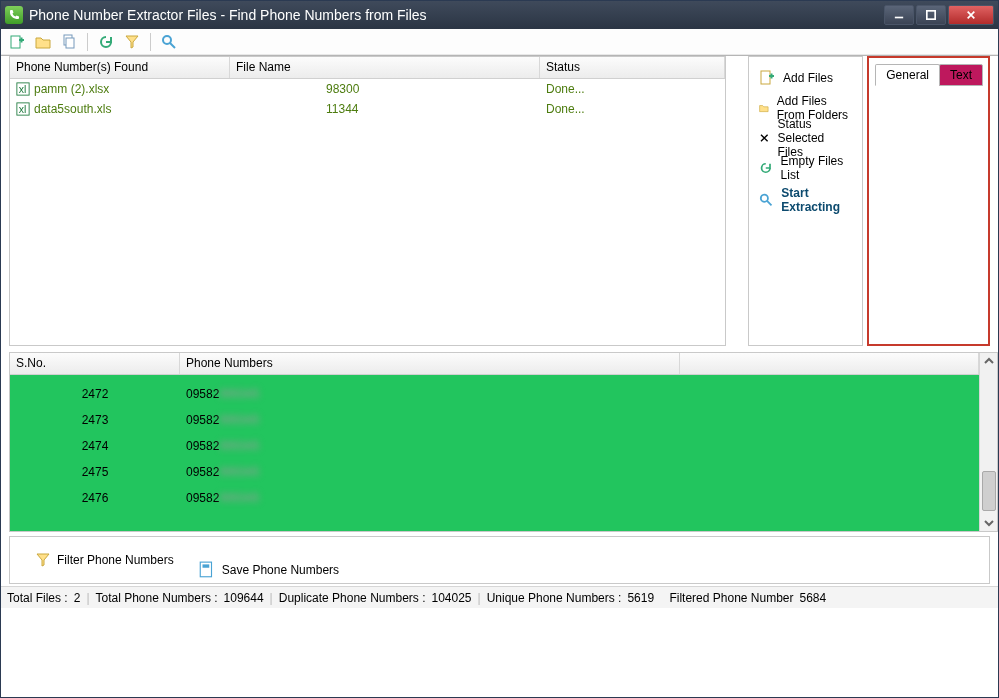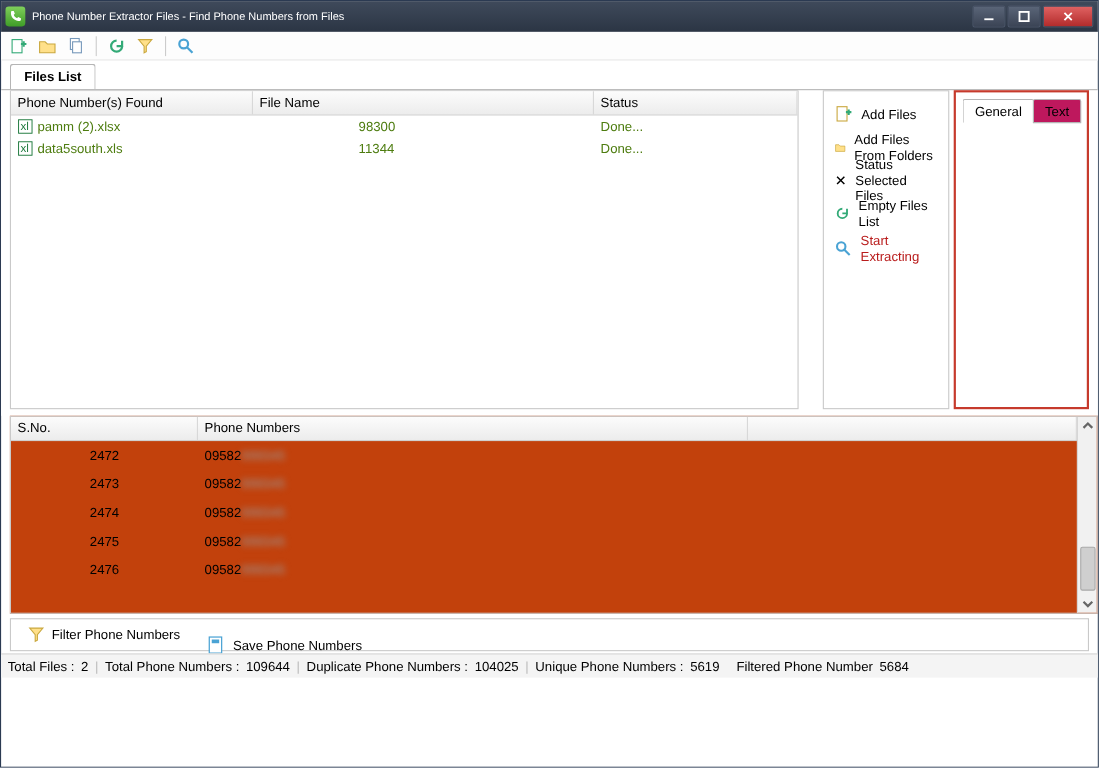--- a/index.html
+++ b/index.html
@@ -1,21 +1,21 @@
 <!DOCTYPE html>
 <html><head>
 <meta charset="utf-8">
 <style>
 * { box-sizing: border-box; margin: 0; padding: 0; font-family: "Segoe UI", Tahoma, Arial, sans-serif; font-size: 12px; }
 html, body { width: 999px; height: 698px; overflow: hidden; background: #dfe5ee; }
 .window { width: 999px; height: 698px; background: #fff; border: 1px solid #2b3a52; display: flex; flex-direction: column; }
 .titlebar { height: 28px; background: linear-gradient(#3f4a5b,#2b3544); color: #fff; display: flex; align-items: center; padding: 0 4px; }
 .titlebar .icon-slot { width: 18px; height: 18px; background: linear-gradient(#7fcf5a,#3f9d28); border-radius: 3px; margin-right: 6px; display:flex; align-items:center; justify-content:center; }
 .titlebar .icon-slot svg { width: 12px; height: 12px; }
-.titlebar .title { flex: 1; font-size: 10px; }
+.titlebar .title { flex: 1; font-size: 14px; }
 .winbtns { display: flex; }
 .winbtn { width: 30px; height: 20px; margin-left: 2px; border: 1px solid #4a5568; border-radius: 2px; display:flex; align-items:center; justify-content:center; color:#fff; background: linear-gradient(#5a6578,#3b4455); cursor: pointer; }
 .winbtn.close { background: linear-gradient(#e06262,#b22b2b); width: 46px; }
 .winbtn svg { width: 12px; height: 10px; }
 .menubar { height: 24px; display: flex; align-items: center; padding: 0 8px; background: #f7f7f7; border-bottom: 1px solid #e0e0e0; gap: 14px; }
 .menubar .mitem { cursor: pointer; }
 .menubar .mitem .u { text-decoration: underline; }
 .flag { width: 18px; height: 12px; background: #fff; border:1px solid #999; position: relative; display:inline-block; }
 .flag::before, .flag::after { content:""; position:absolute; background:#b22234; }
 .flag::before { left:0; right:0; top:2px; height:2px; }
@@ -29,43 +29,43 @@
 .fileshead { display:flex; background: linear-gradient(#fcfcfc,#ececec); border-bottom:1px solid #d0d0d0; height:22px; }
 .fileshead .col { border-right:1px solid #d8d8d8; padding: 3px 6px; }
 .filerows { flex:1; overflow:auto; }
 .filerow { display:flex; height:20px; align-items:center; }
 .filerow .cell { padding: 0 6px; color:#4d7c0f; }
 .filerow .cell.fname { display:flex; align-items:center; gap:4px; }
 .xlsicon { width:14px; height:14px; }
 .sidepanel { width: 260px; display:flex; flex-direction:row; gap:4px;padding-left:18px; }
 .actions { border:1px solid #c9c9c9; background:#fff; padding:6px 4px; }
 .actbtn { height:30px; display:flex; align-items:center; gap:8px; padding:0 6px; cursor:pointer; }
-.actbtn.big { color:#b91c1c; font-size:18px; font-weight:400; height:34px; }
+.actbtn.big { color:#0c4a6e; font-size:18px; font-weight:700; height:34px; }
 .optbox { border:2px solid #c63a2c; padding:6px; background:#fff; }
 .opt-tabs { display:flex; }
 .opt-tab { border:1px solid #b5b5b5; padding:3px 10px; background:#be185d; border-radius:2px 2px 0 0; margin-right:-1px; cursor:pointer; }
 .opt-tab.active { background:#fff; border-bottom-color:#fff; }
 .opt-body { border:1px solid #b5b5b5; padding:10px 8px; height: 90px; }
 .chk { display:flex; align-items:center; gap:6px; margin-bottom:8px; color:#c63a2c; }
 .chk input { width:13px; height:13px; }
 .extracted-tabstrip { height:26px; display:flex; align-items:flex-end; padding-left:8px; }
-.extpanel { margin:0 0 4px 8px; border:1px solid #c9c9c9; background:#c2410c; height: 180px; display:flex; }
+.extpanel { margin:0 0 4px 8px; border:1px solid #c9c9c9; background:#22c55e; height: 180px; display:flex; }
 .extgrid { flex:1; display:flex; flex-direction:column; }
 .exthead { display:flex; background:linear-gradient(#fcfcfc,#ececec); border-bottom:1px solid #d0d0d0; height:22px; }
 .exthead .col { border-right:1px solid #d8d8d8; padding:3px 6px; }
 .extrows { flex:1; overflow:hidden; }
-.extrow { display:flex; height:26px; align-items:center; }
+.extrow { display:flex; height:26px; align-items:flex-end; }
 .extrow .cell { padding:0 6px; }
 .extrow .sno { width:170px; text-align:center; }
 .extrow .ph { width:500px; }
 .blur { filter: blur(3px); color:#999; display:inline-block; }
 .vscroll { width:18px; background:#f1f1f1; border-left:1px solid #d6d6d6; display:flex; flex-direction:column; align-items:center; justify-content:space-between; }
 .vscroll .arrow { width:16px; height:16px; display:flex; align-items:center; justify-content:center; cursor:pointer; }
 .vscroll .thumb { width:14px; height:40px; background:#cfcfcf; border:1px solid #a9a9a9; border-radius:2px; margin-bottom:4px; }
-.bottombar { height:30px; margin:0 8px 2px 8px; border:1px solid #c9c9c9; background:#fff; display:flex; align-items:center; gap:10px; padding:0 8px; }
+.bottombar { height:48px; margin:0 8px 2px 8px; border:1px solid #c9c9c9; background:#fff; display:flex; align-items:center; gap:10px; padding:0 18px; }
 .bbtn { display:flex; align-items:center; gap:6px; height:24px; padding:0 6px; cursor:pointer; border:1px solid transparent; }
 .bbtn.save { color:#000000; font-size:15px;margin-top:20px; }
 .statusbar { height:22px; background:#f4f4f4; border-top:1px solid #d6d6d6; display:flex; align-items:center; padding:0 6px; font-size:12px; gap:6px; }
 .statusbar .sep { color:#bbb; }
 .col.filecol { width: 310px; }
 .col.phonecol { width: 220px; }
 .col.statuscol { flex:1; }
 .cell.filecol { width: 310px; }
 .cell.phonecol { width: 220px; }
 .cell.statuscol { flex:1; }
@@ -137,23 +137,20 @@
       </span>
     <span style="width:1px;height:18px;background:#ccc"></span>
     <span class="tbicon">
         <svg viewBox="0 0 16 16">
           <circle cx="6" cy="6" r="4" fill="none" stroke="#4aa3d4" stroke-width="2"></circle>
           <path d="M9 9l5 5" stroke="#4aa3d4" stroke-width="2"></path>
         </svg>
       </span>
   </div>
 
-  <div class="tabstrip">
-    <div class="tab">Files List</div>
-  </div>
 
   <div class="mainarea">
     <div class="filespanel">
       <div class="fileshead">
         <div class="col phonecol">Phone Number(s) Found</div>
         <div class="col filecol">File Name</div>
         <div class="col statuscol">Status</div>
       </div>
       <div class="filerows">
         <div class="filerow">

